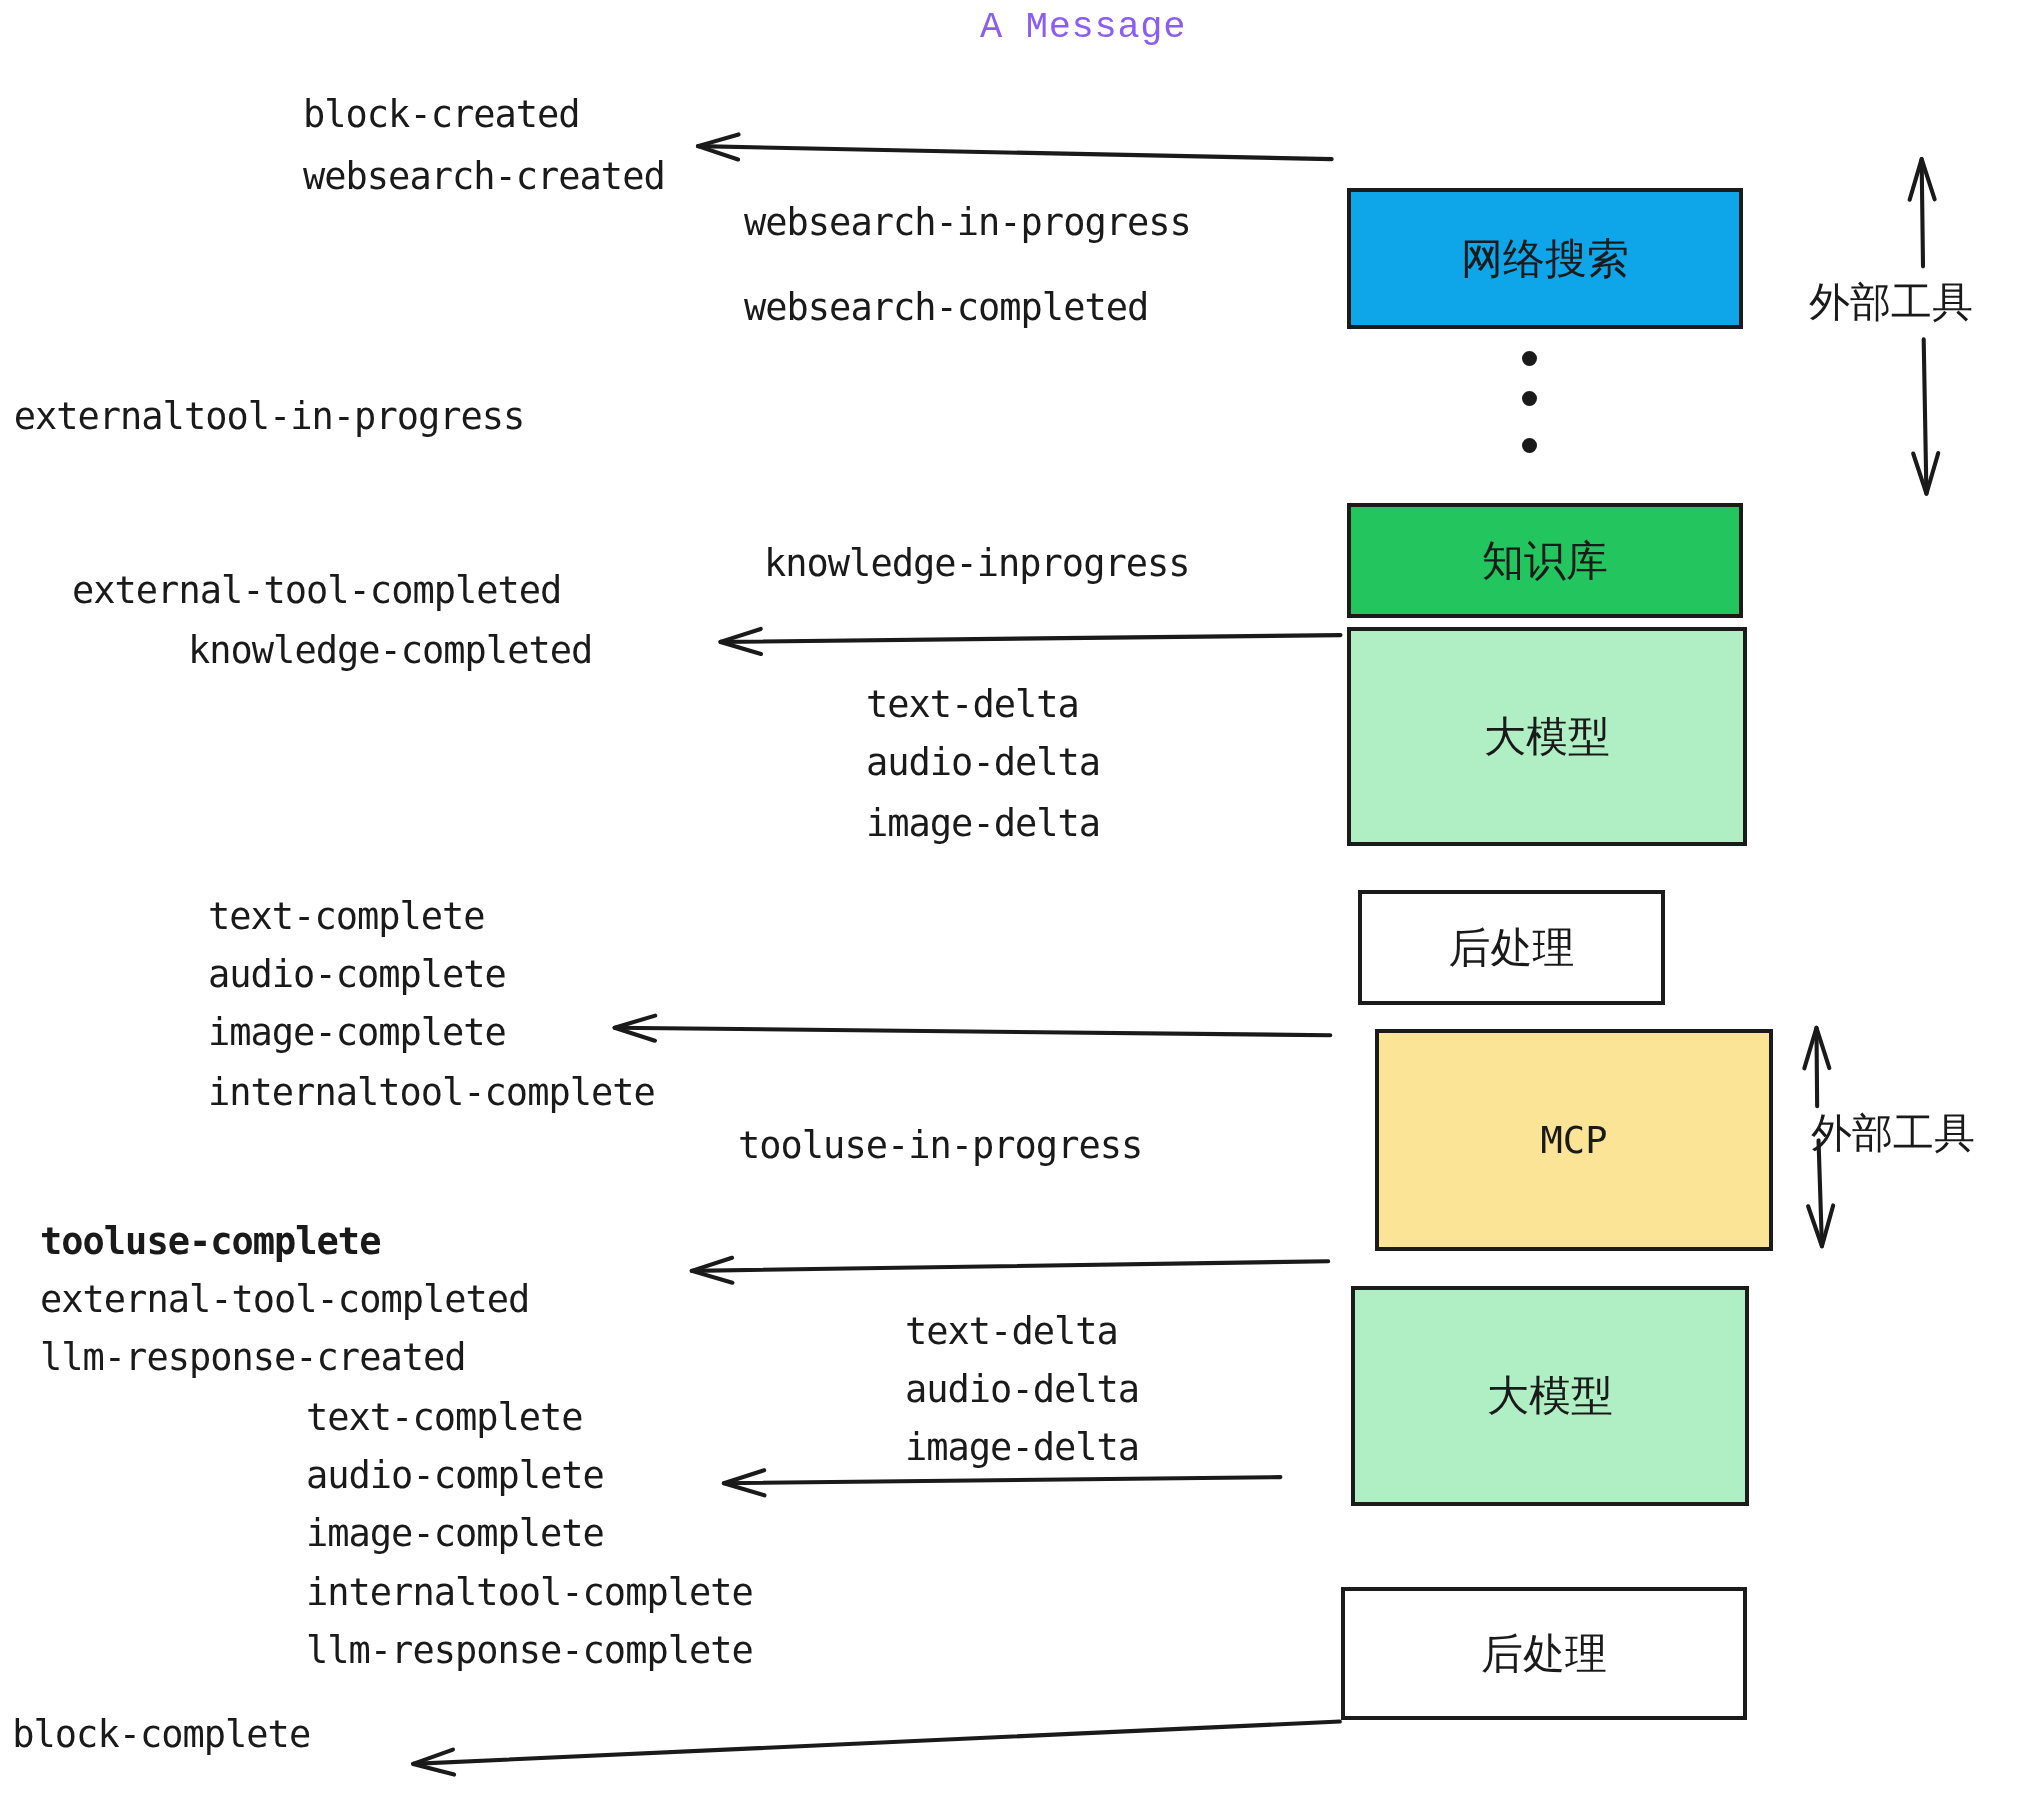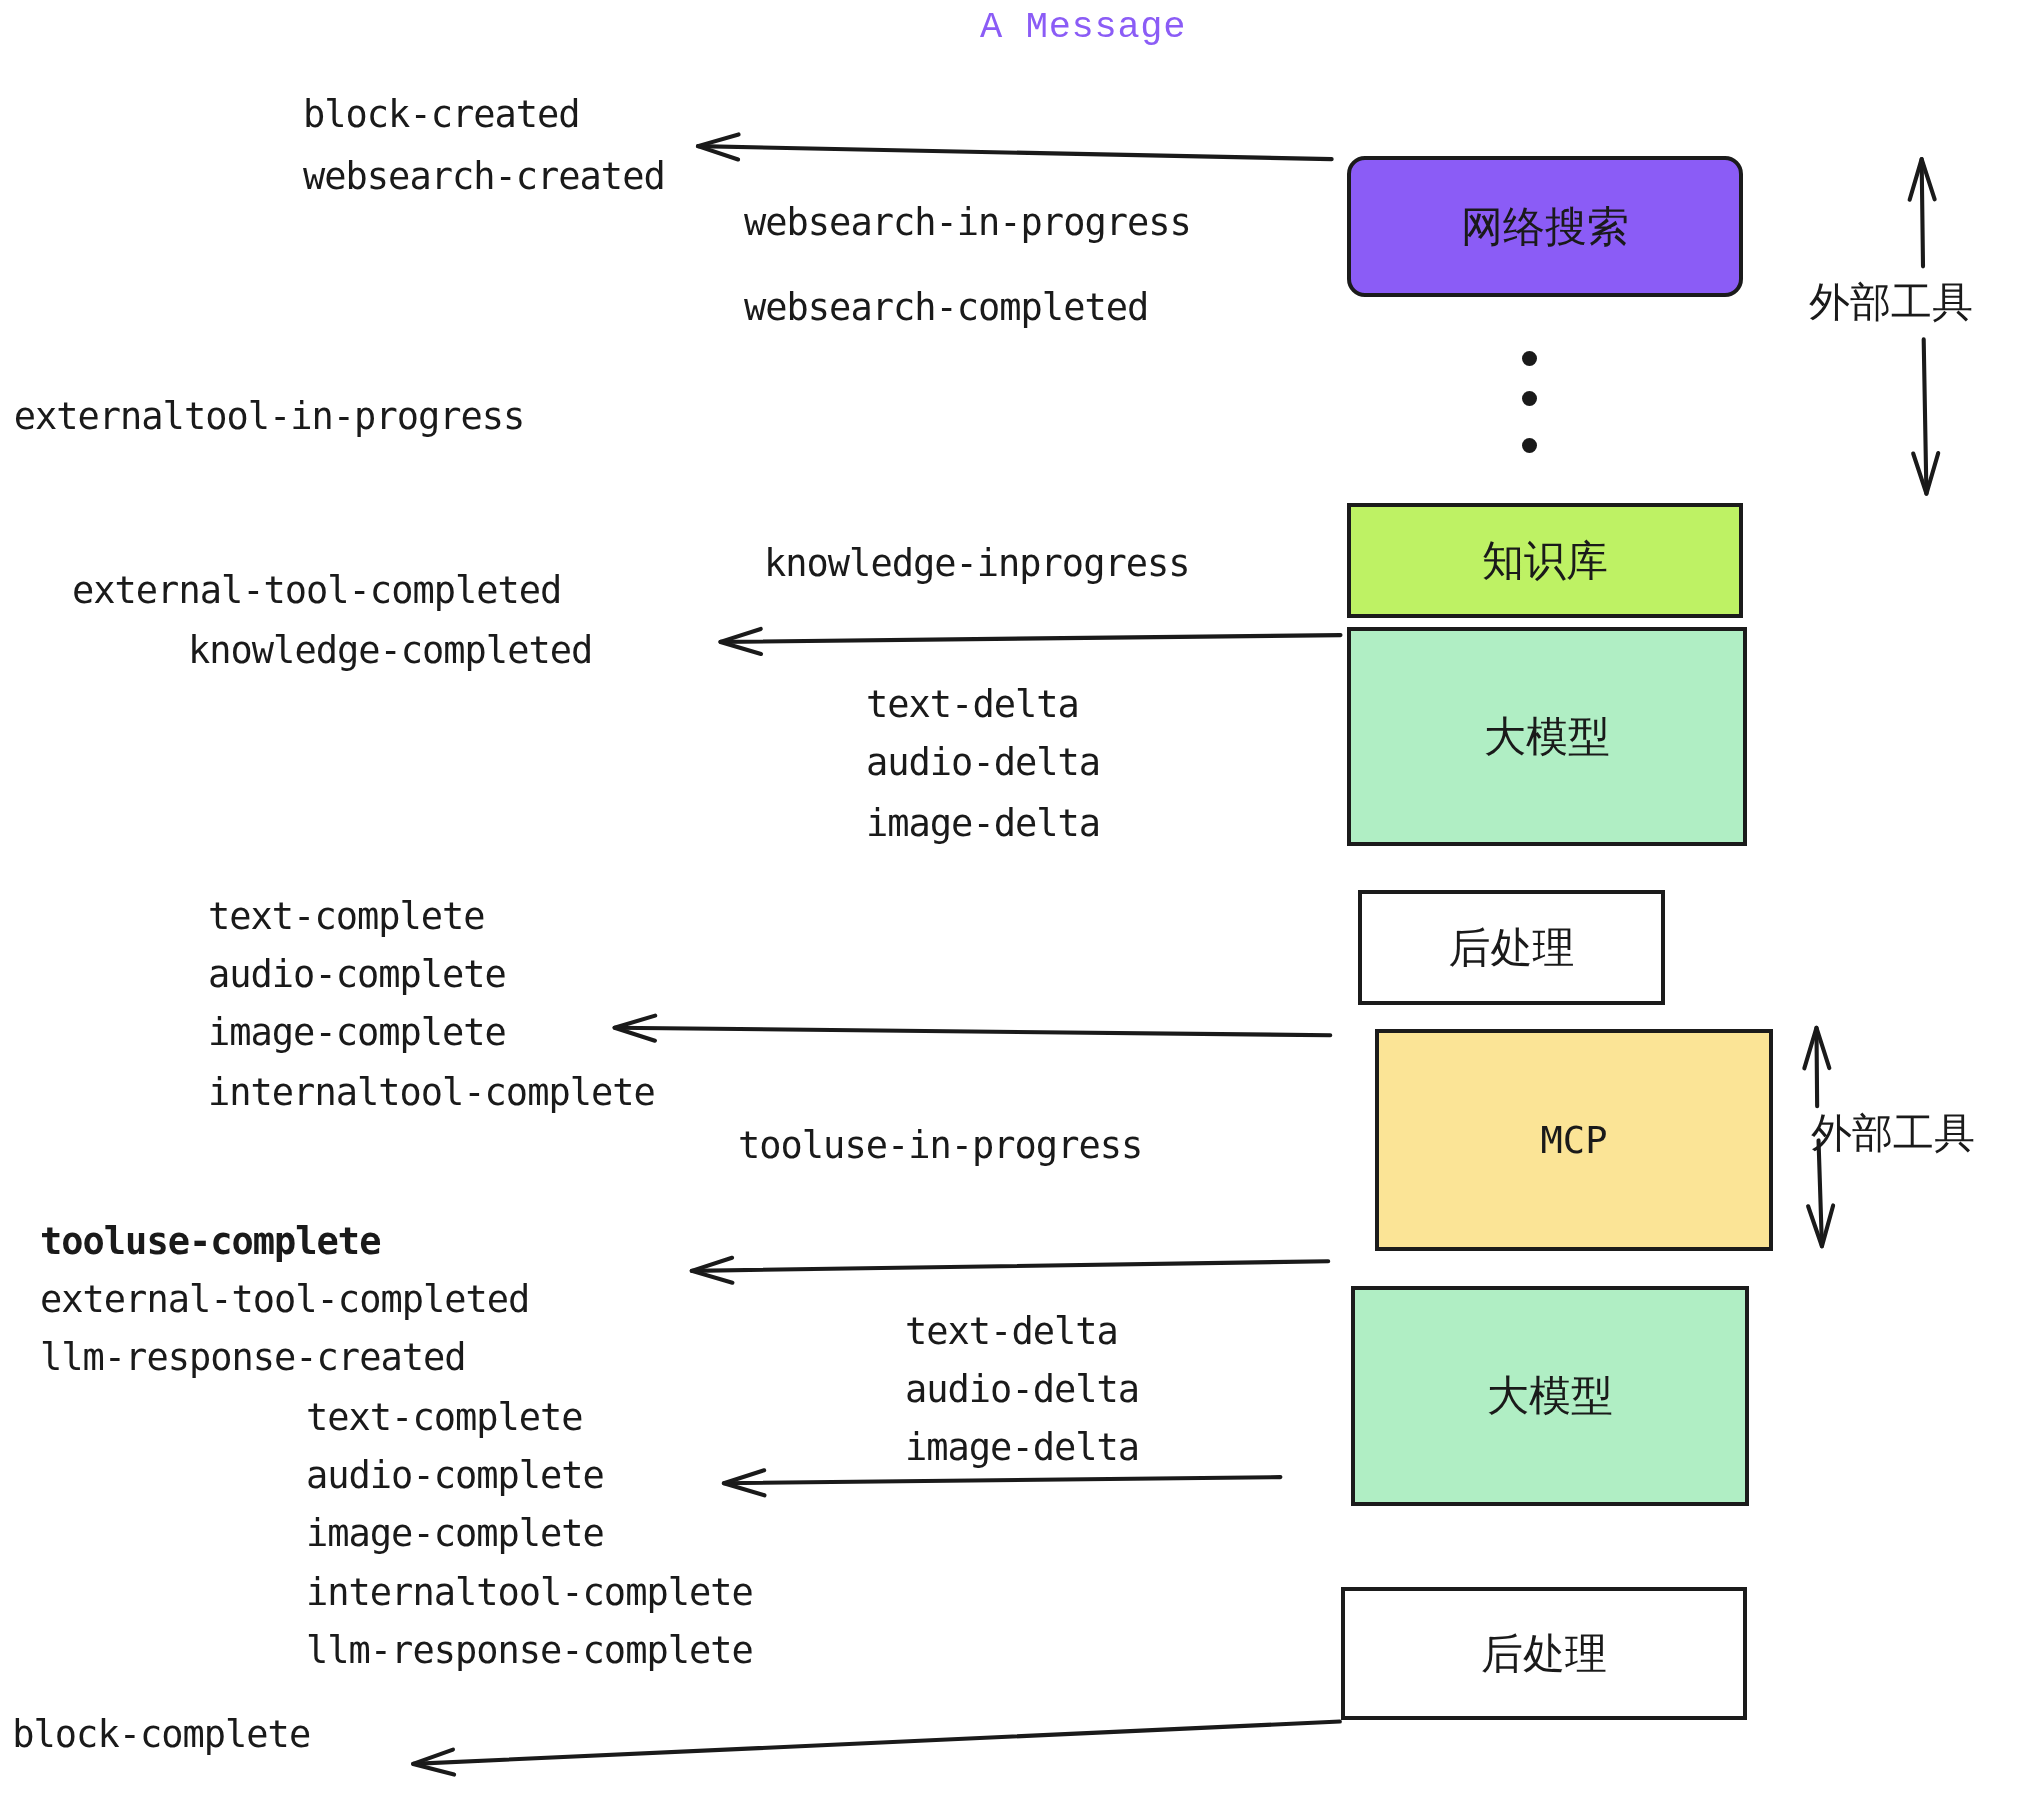--- a/index.html
+++ b/index.html
@@ -103,24 +103,24 @@
       <div class="evt" style="left: 905px; top: 1429px;">image-delta</div>
       <div class="evt" style="left: 306px; top: 1399px;">text-complete</div>
       <div class="evt" style="left: 306px; top: 1457px;">audio-complete</div>
       <div class="evt" style="left: 306px; top: 1515px;">image-complete</div>
       <div class="evt" style="left: 306px; top: 1574px;">internaltool-complete</div>
       <div class="evt" style="left: 306px; top: 1632px; text-align: center;">llm-response-complete</div>
       <div class="evt" style="left: 12.3px; top: 1716px;">block-complete</div>
     </div>
 
   <div id="boxes-layer">
-      <div class="box" style="left: 1347px; top: 156px; width: 396px; height: 141px; background: #8b5cf6; border-radius: 18px;">
+      <div class="box" style="left: 1347px; top: 188px; width: 396px; height: 141px; background: #0ea5e9;">
         <span>网络搜索</span>
       </div>
-      <div class="box" style="left: 1347px; top: 503px; width: 396px; height: 115px; background: #bef264;">
+      <div class="box" style="left: 1347px; top: 503px; width: 396px; height: 115px; background: #22c55e;">
         <span>知识库</span>
       </div>
       <div class="box" style="left: 1347px; top: 627px; width: 400px; height: 219px; background: rgb(176, 238, 196);">
         <span>大模型</span>
       </div>
       <div class="box" style="left: 1358px; top: 890px; width: 307px; height: 115px; background: rgb(255, 255, 255);">
         <span>后处理</span>
       </div>
       <div class="box mcp-box" style="left: 1351px; top: 1029px; width: 398px; height: 222px; background: rgb(251, 228, 150);">
         <span>MCP</span>

